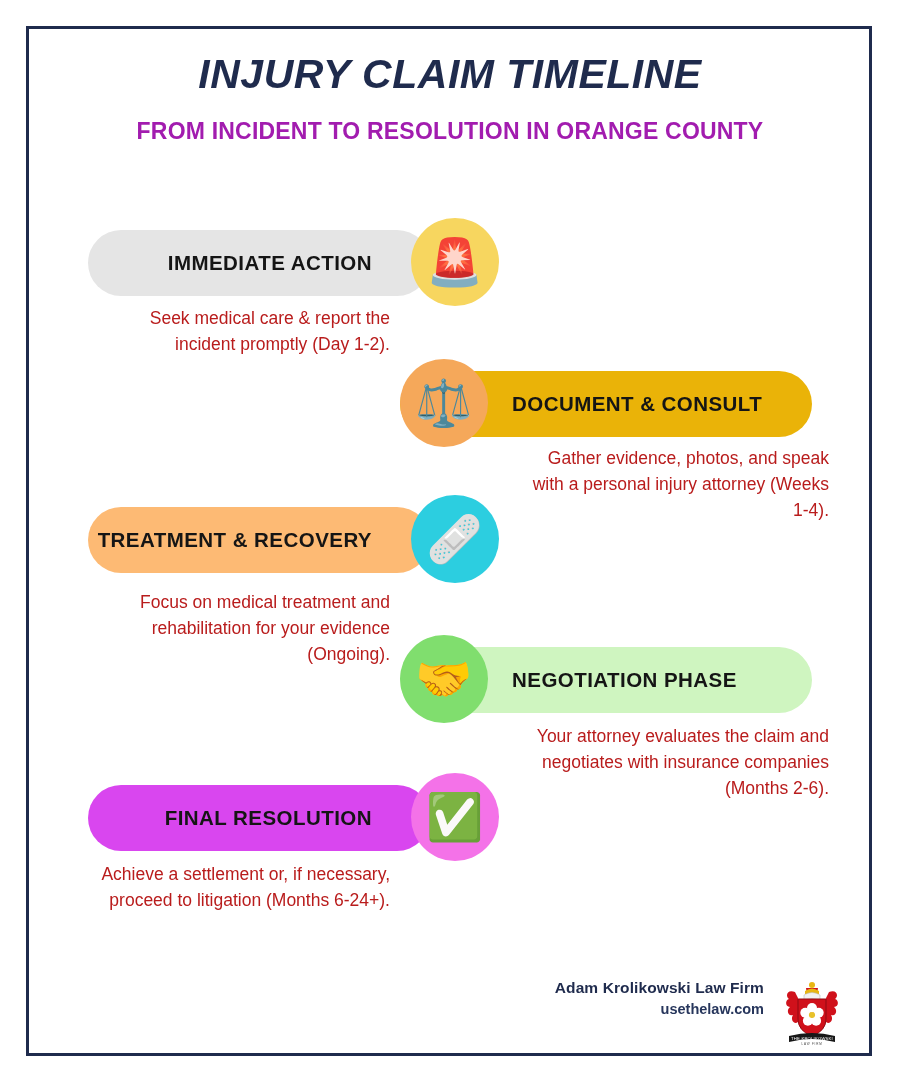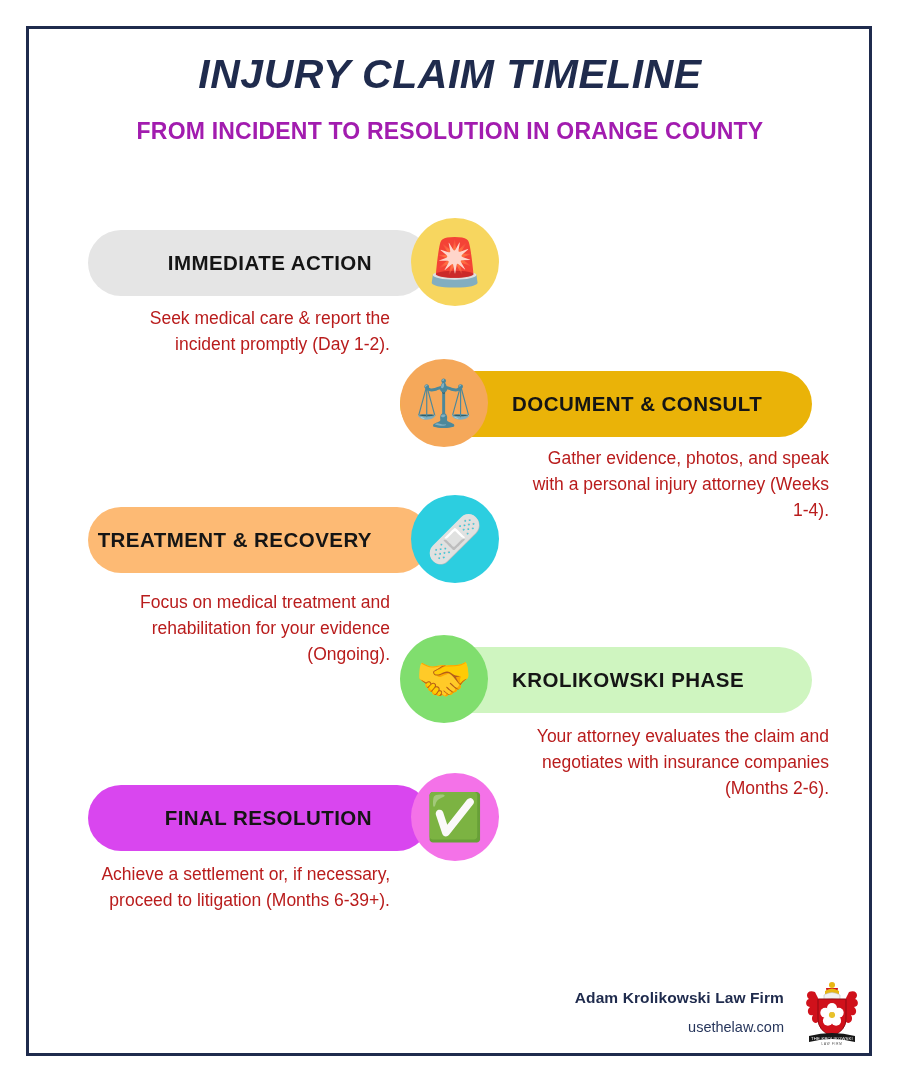--- a/index.html
+++ b/index.html
@@ -139,42 +139,41 @@
   }
   .step.right .desc {
     left: 529px;
     width: 300px;
     text-align: right;
   }
 
   
   .footer {
     position: absolute;
-    left: 464px;
+    left: 444px;
     top: 978px;
     width: 400px;
     display: flex;
-    align-items: center;
     justify-content: flex-end;
     gap: 16px;
   }
   .footer-text {
     text-align: right;
   }
   .firm-name {
     font-size: 15.5px;
     font-weight: bold;
     color: #1f2b4d;
     letter-spacing: 0.1px;
     line-height: 1.3;
   }
   .firm-site {
-    margin-top: 10px;
+    margin-top: 2px;
     font-size: 14.5px;
-    font-weight: normal;
+    font-weight: bold;
     color: #27365c;
     line-height: 1.3;
   }
   .crest {
     width: 64px;
     height: 68px;
     flex: none;
   }
 </style>
 </head>
@@ -216,36 +215,36 @@
         <span class="pill-label">TREATMENT &amp; RECOVERY</span>
       </div>
       <div class="icon-circle" style="top: 495px; background: rgb(44, 206, 224);">
         <span class="icon-glyph">🩹</span>
       </div>
       <div class="desc" style="top:590px">Focus on medical treatment and rehabilitation for your evidence (Ongoing).</div>
     </div>
 
     <div class="step right" style="top:0">
       <div class="pill" style="top: 647px; background: rgb(207, 245, 192);">
-        <span class="pill-label">KROLIKOWSKI PHASE</span>
+        <span class="pill-label">NEGOTIATION PHASE</span>
       </div>
       <div class="icon-circle" style="top: 635px; background: rgb(128, 222, 110);">
         <span class="icon-glyph">🤝</span>
       </div>
       <div class="desc" style="top:724px">Your attorney evaluates the claim and negotiates with insurance companies (Months 2-6).</div>
     </div>
 
     <div class="step left" style="top:0">
       <div class="pill" style="top: 785px; background: #d946ef;">
         <span class="pill-label">FINAL RESOLUTION</span>
       </div>
       <div class="icon-circle" style="top: 773px; background: rgb(244, 114, 232);">
         <span class="icon-glyph">✅</span>
       </div>
-      <div class="desc" style="top:862px">Achieve a settlement or, if necessary, proceed to litigation (Months 6-39+).</div>
+      <div class="desc" style="top:862px">Achieve a settlement or, if necessary, proceed to litigation (Months 6-24+).</div>
     </div>
 
   </div>
 
   <div class="footer">
     <div class="footer-text">
       <div class="firm-name">Adam Krolikowski Law Firm</div>
       <div class="firm-site">usethelaw.com</div>
     </div>
     <div class="crest">

